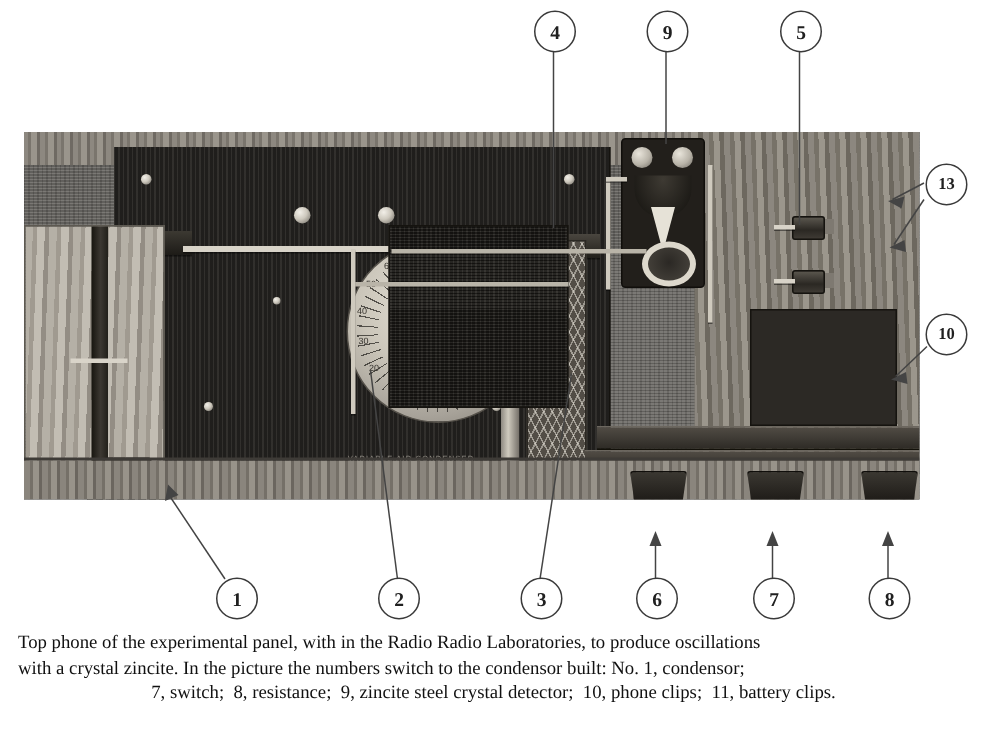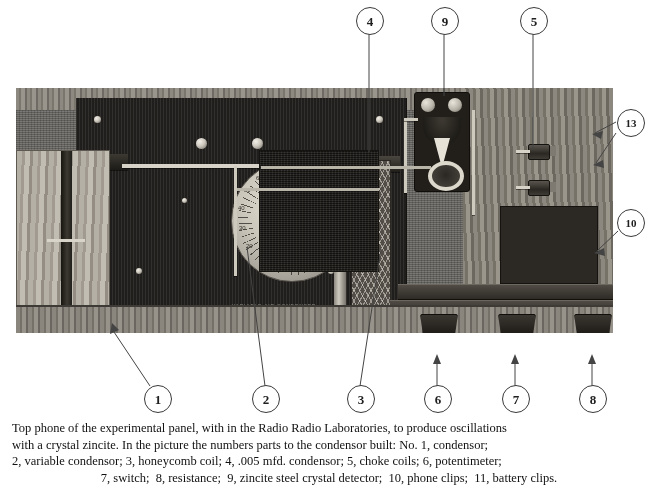--- a/index.html
+++ b/index.html
@@ -528,33 +528,26 @@
     <div class="line cap-just">
       <span>with</span>
       <span>a</span>
       <span>crystal</span>
       <span>zincite.</span>
       <span>In</span>
       <span>the</span>
       <span>picture</span>
       <span>the</span>
       <span>numbers</span>
-      <span>parts</span>
+      <span>switch</span>
       <span>to</span>
       <span>the</span>
       <span>condensor</span>
       <span>built:</span>
       <span>No. 1, condensor;</span>
-    </div>
-    <div class="line cap-just">
-      <span>2, variable condensor;</span>
-      <span>3, honeycomb coil;</span>
-      <span>4, .005 mfd. condensor;</span>
-      <span>5, choke coils;</span>
-      <span>6, potentimeter;</span>
     </div>
     <div class="line cap-center">
       <span>7, switch;</span>&nbsp;
       <span>8, resistance;</span>&nbsp;
       <span>9, zincite steel crystal detector;</span>&nbsp;
       <span>10, phone clips;</span>&nbsp;
       <span>11, battery clips.</span>
     </div>
   </div>
 

